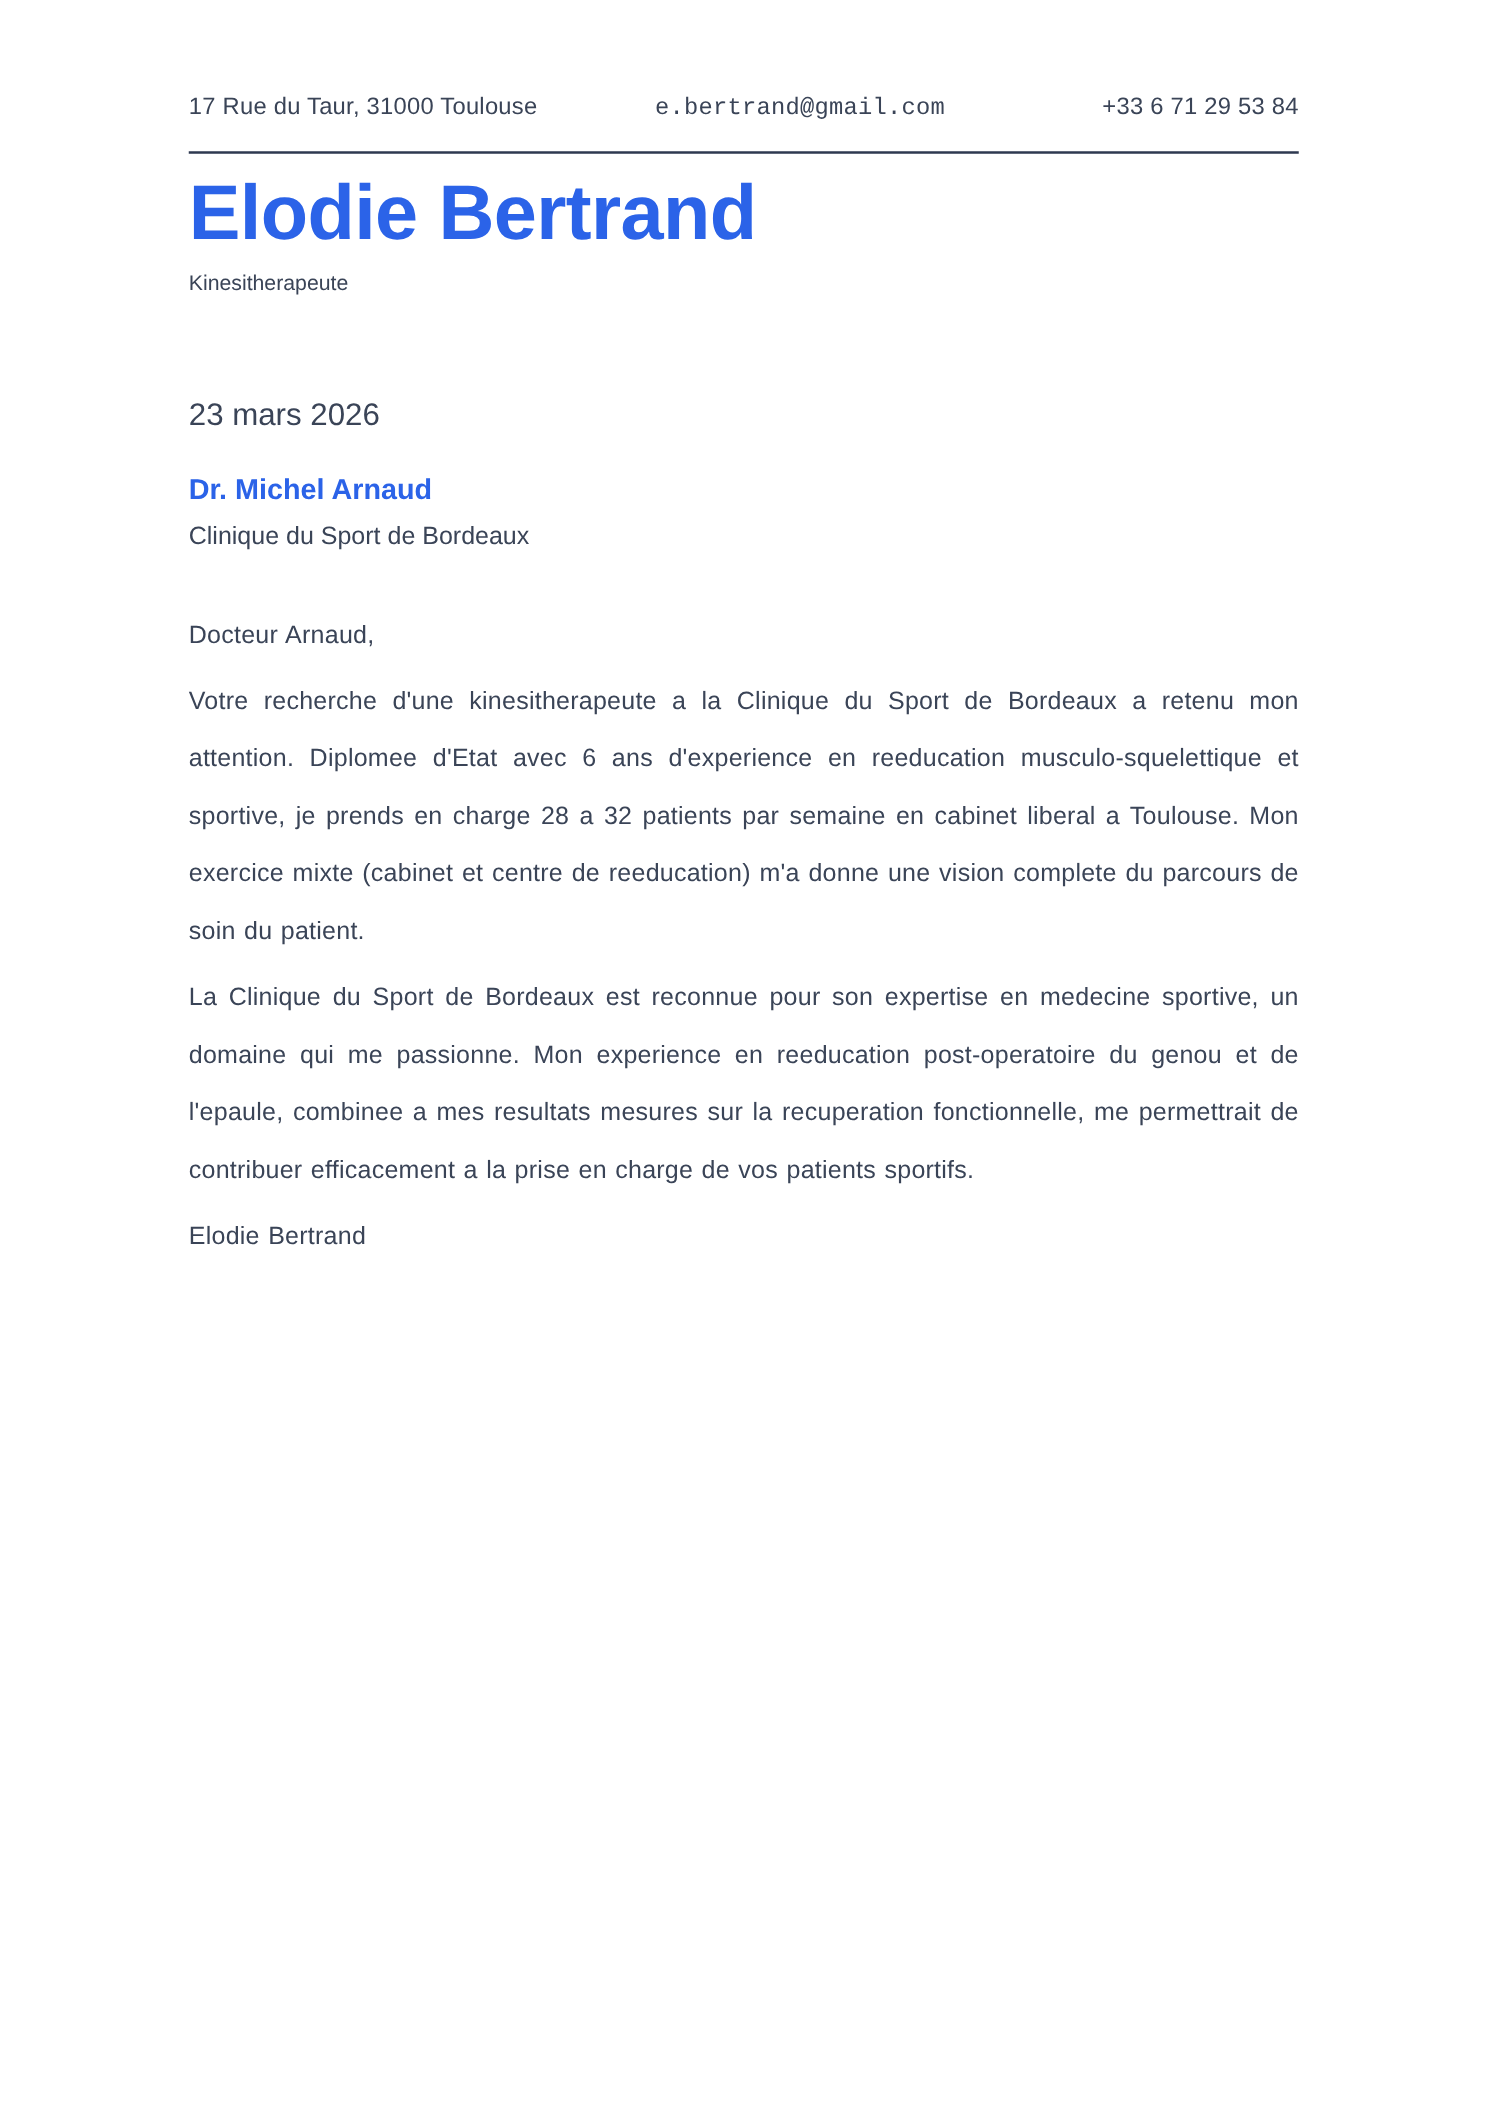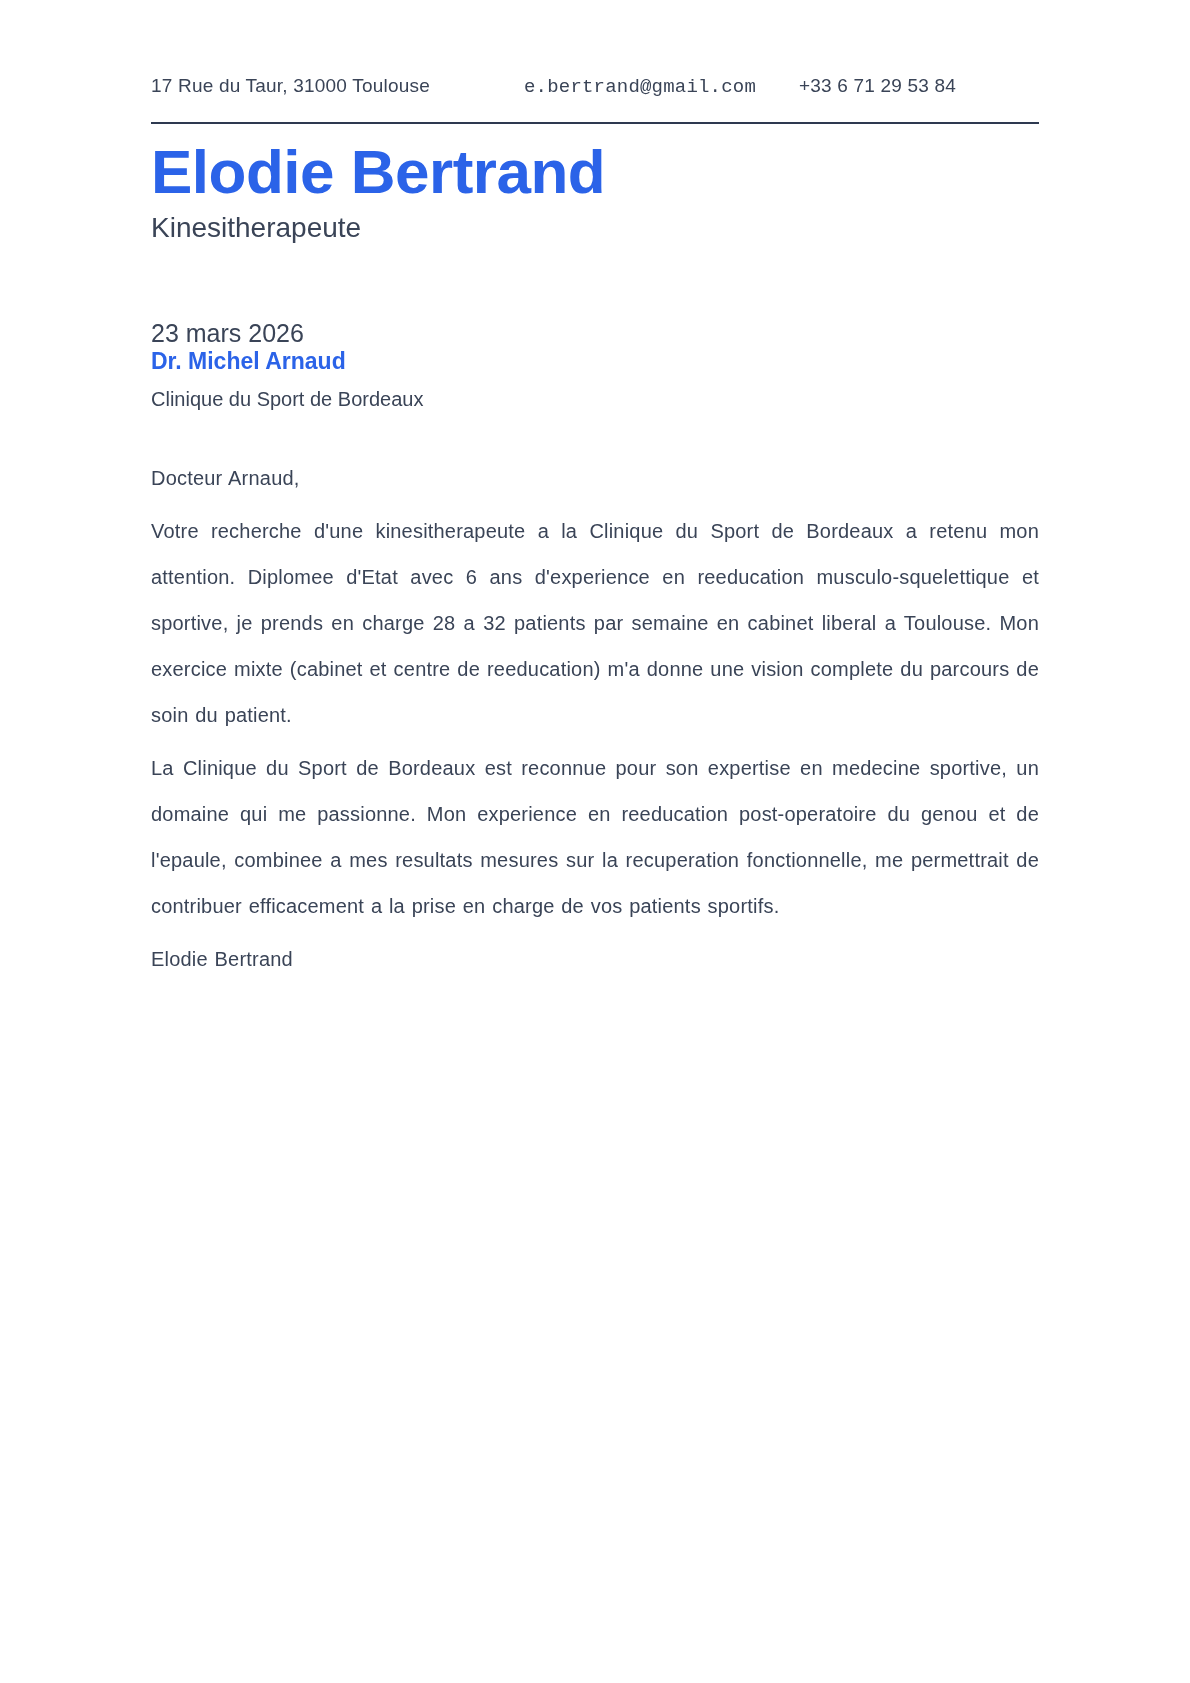--- a/index.html
+++ b/index.html
@@ -32,45 +32,46 @@
     color: var(--text-color, #3a4457);
     padding-bottom: 24px;
     border-bottom: 2px solid var(--divider-color, #2e3950);
   }
   .contact-row .contact-center {
     text-align: center;
     flex: 1;
     font-family: Liberation Mono, monospace;
   }
   .contact-row .contact-left  { min-width: 330px; text-align: left; }
-  .contact-row .contact-right { min-width: 240px; text-align: left; }
+  .contact-row .contact-right { min-width: 240px; text-align: right; }
 
   
   .candidate-name {
     margin: 16px 0 0 0;
     font-size: 62px;
     line-height: 64px;
     font-weight: 800;
     letter-spacing: -0.5px;
     color: var(--accent-color, #2b63e8);
   }
   .candidate-title {
     margin-top: 9px;
-    font-size: 28px;
+    font-size: 17px;
     line-height: 30px;
     color: var(--text-color, #3a4457);
   }
 
   
   .letter-date {
     margin-top: 76px;
     font-size: 25px;
     line-height: 28px;
   }
   .recipient-name {
+    margin-top: 31px;
     font-size: 23px;
     line-height: 29px;
     font-weight: 700;
     color: var(--accent-color, #2b63e8);
   }
   .recipient-org {
     margin-top: 9px;
     font-size: 20px;
     line-height: 28px;
   }

